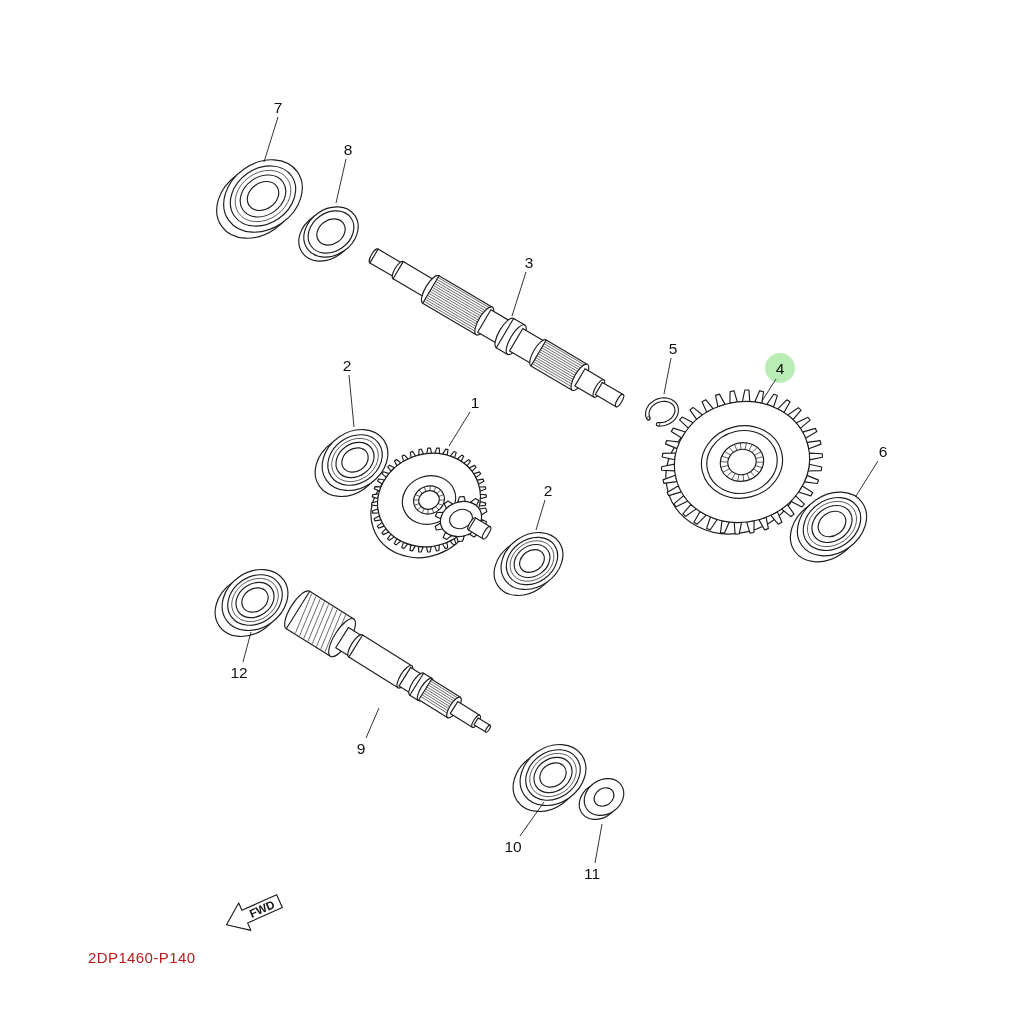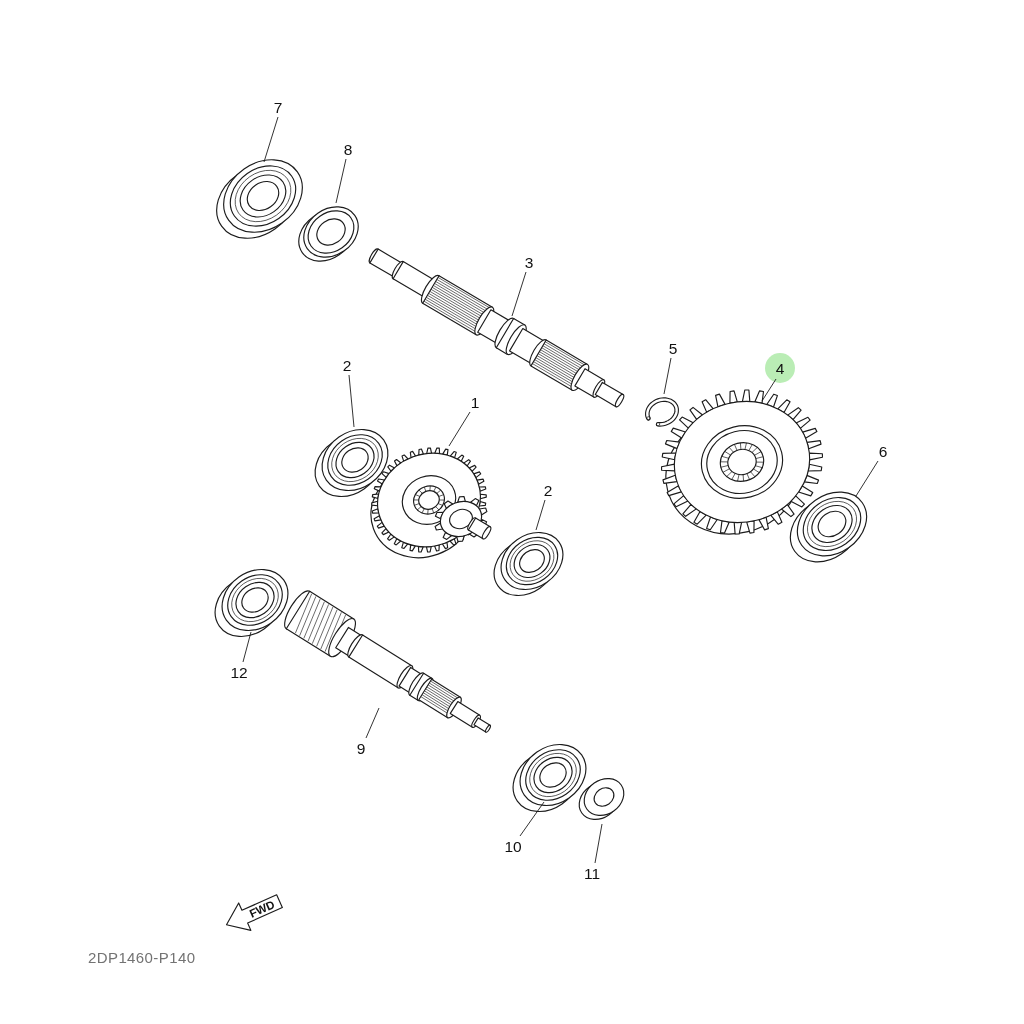--- a/index.html
+++ b/index.html
@@ -6,21 +6,21 @@
     font-family:"Liberation Sans",sans-serif;}
   .canvas{position:relative;width:1024px;height:1024px;background:#ffffff;}
   svg{position:absolute;left:0;top:0;}
   .ln{fill:#ffffff;stroke:#1c1c1c;stroke-width:1.15;stroke-linejoin:round;}
   .tn{fill:none;stroke:#1c1c1c;stroke-width:0.65;}
   .ld{stroke:#1c1c1c;stroke-width:0.9;}
   .plabel{font-family:"Liberation Sans",sans-serif;font-size:15.5px;fill:#111111;
     text-anchor:middle;dominant-baseline:central;}
   .fwdtext{font-family:"Liberation Sans",sans-serif;font-size:11.5px;font-weight:bold;fill:#111111;
     text-anchor:middle;dominant-baseline:central;}
-  .code{position:absolute;left:88px;top:949px;font-size:15px;color:#737373;letter-spacing:.4px;}
+  .code{position:absolute;left:88px;top:949px;font-size:15px;color:#b91c1c;letter-spacing:.4px;}
 </style>
 </head>
 <body>
 
 <div class="canvas">
   <svg id="diagram-svg" width="1024" height="1024" viewBox="0 0 1024 1024">
       <g>
         <ellipse class="ln" cx="374.0" cy="256.0" rx="2.8" ry="8.0" transform="rotate(30.5 374.0 256.0)"></ellipse>
         <path class="ln" d="M369.9 262.9L394.1 277.1L402.2 263.3L378.1 249.1Z"></path>
         <ellipse class="ln" cx="398.1" cy="270.2" rx="3.5" ry="10.0" transform="rotate(30.5 398.1 270.2)"></ellipse>

